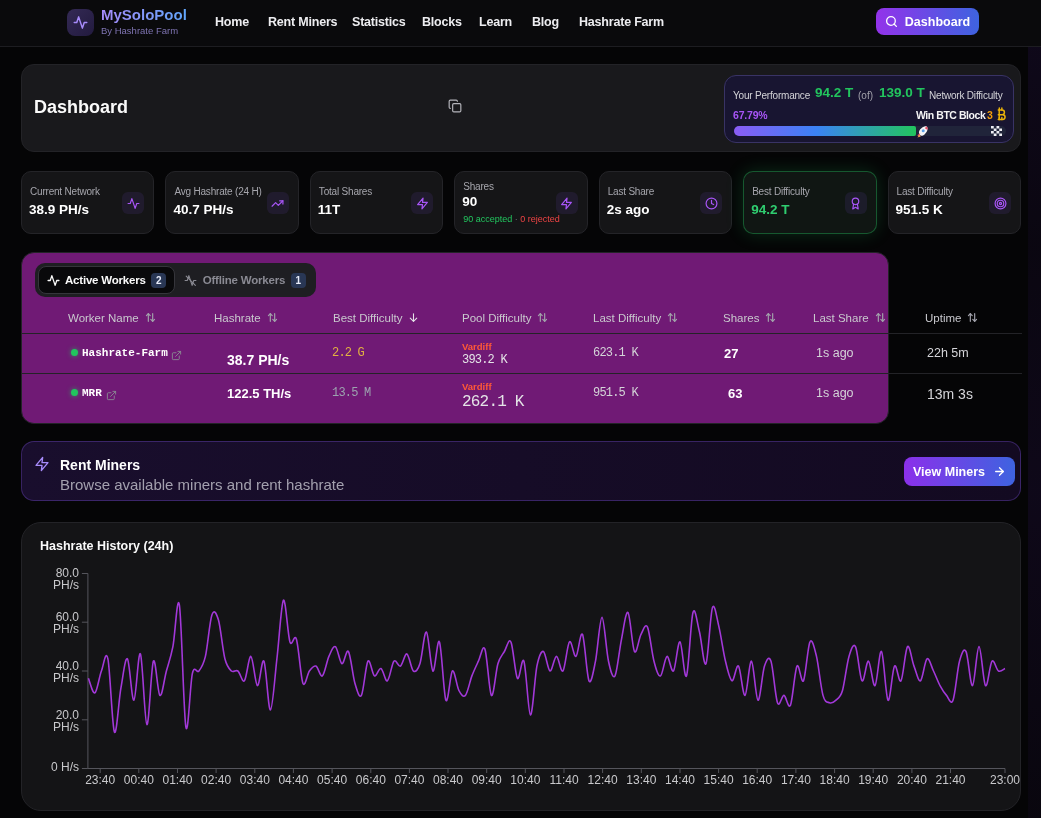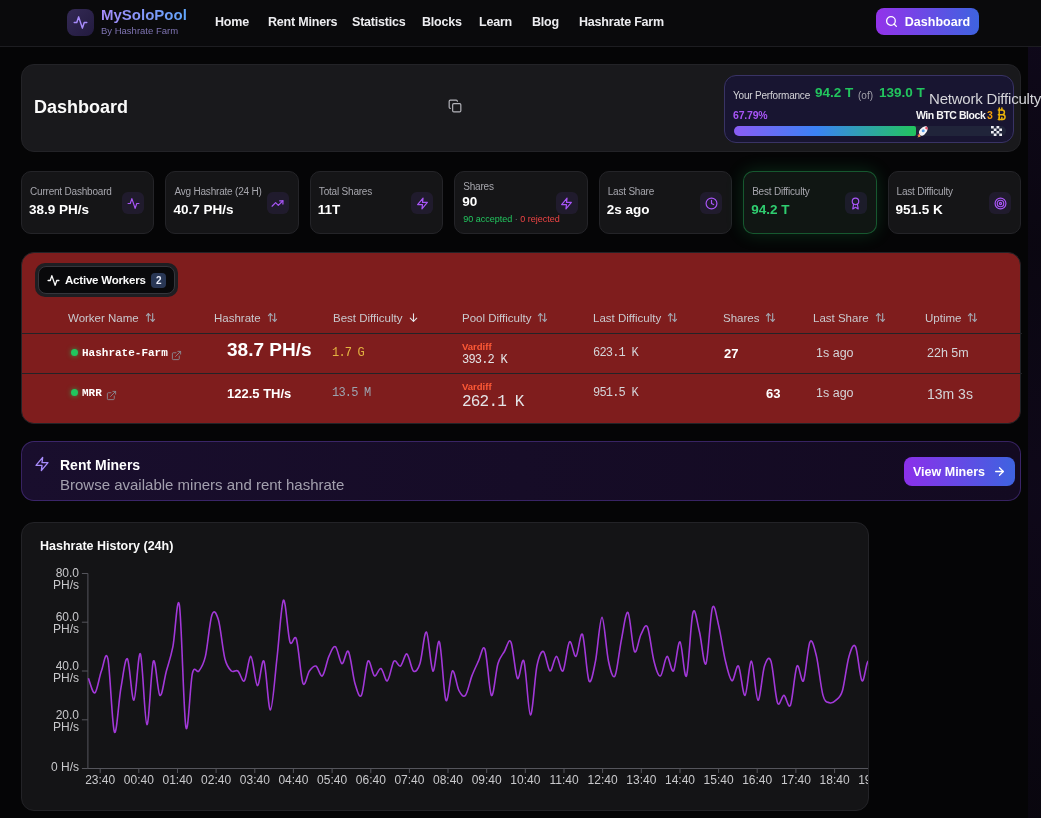--- a/index.html
+++ b/index.html
@@ -33,22 +33,22 @@
   grid-template-columns:repeat(7,1fr); gap:11px; }
 .scard { position:relative; border-radius:10px; background:#151517; border:1px solid #242428; }
 .scard .lbl { position:absolute; left:8px; top:14px; font-size:10px; letter-spacing:-0.2px; color:#a6a6ad; white-space:nowrap; }
 .scard .val { position:absolute; left:7px; top:29.5px; font-size:13.5px; font-weight:bold; color:#fff; white-space:nowrap; }
 .ibox { position:absolute; right:9px; top:20px; width:22px; height:22px; border-radius:6px;
   background:rgba(139,92,246,.10); display:flex; align-items:center; justify-content:center; }
 .scard.green { border-color:rgba(34,197,94,.38); box-shadow:0 0 18px rgba(34,197,94,.20); background:#101613; }
 .scard.green .val { color:#2fce70; }
 .sub { position:absolute; left:8px; top:41.5px; font-size:9px; white-space:nowrap; }
 
-.wcard { position:absolute; left:21px; top:252px; width:1000px; height:172px; border-radius:13px;
-  background:#7f1d1d; border:1px solid #232327; }
+.wcard { position:absolute; left:21px; top:252px; width:868px; height:172px; border-radius:13px;
+  background:#701a75; border:1px solid #232327; }
 .tabs { position:absolute; left:13px; top:10px; height:34px; border-radius:10px; background:#1e1e22;
   display:flex; align-items:center; padding:3px; gap:2px; }
 .tab { height:28px; border-radius:8px; display:flex; align-items:center; padding:0 7.5px; gap:5.5px;
   font-size:11.5px; letter-spacing:-0.2px; font-weight:600; }
 .tab.active { background:#09090b; border:1px solid #35353b; color:#fafafa; }
 .tab.off { color:#8a8a93; }
 .badge { display:inline-block; min-width:15px; height:15px; border-radius:4px; background:#293755; color:#e8ecfa;
   font-size:10px; font-weight:bold; text-align:center; line-height:15px; padding:0 2px; }
 .thead { position:absolute; top:58px; width:100%; font-size:11.5px; color:#c9c9ce; }
 .thead span { position:absolute; white-space:nowrap; }
@@ -58,21 +58,21 @@
 .dot { position:absolute; width:7px; height:7px; border-radius:50%; background:#22c55e; box-shadow:0 0 5px rgba(34,197,94,.7); }
 
 .rent { position:absolute; left:21px; top:441px; width:1000px; height:60px; border-radius:13px;
   background:linear-gradient(90deg,#190e2d,#130a21); border:1px solid rgba(139,92,246,.30); }
 .rent .t { position:absolute; left:38px; top:15px; font-size:14px; font-weight:bold; color:#fff; }
 .rent .s { position:absolute; left:38px; top:34px; font-size:15px; color:#a3a0ae; }
 .rent-btn { position:absolute; left:882px; top:15px; width:111px; height:29px; border-radius:8px;
   background:linear-gradient(90deg,#8b30ea,#3e63e0); display:flex; align-items:center; justify-content:center; gap:8px;
   color:#fff; font-size:12.5px; font-weight:bold; }
 
-.chart { position:absolute; left:21px; top:522px; width:848px; height:289px; border-radius:13px;
+.chart { position:absolute; left:21px; top:522px; width:1000px; height:289px; border-radius:20px;
   background:#141416; border:1px solid #232327; overflow:hidden; }
 .chart .t { position:absolute; left:18px; top:16px; font-size:12.5px; font-weight:bold; color:#fafafa; }
 .vign { position:absolute; right:0; top:0; width:13px; height:818px; background:linear-gradient(180deg, rgba(109,40,217,.10), rgba(109,40,217,.05) 30%, rgba(109,40,217,.09) 60%, rgba(109,40,217,.04)); }
 </style></head>
 <body>
 <div class="vign"></div>
 <div class="nav">
   <div class="logo-box">
       <svg width="15" height="15" viewBox="0 0 24 24" fill="none" stroke="#a78bfa" stroke-width="2.4" stroke-linecap="round" stroke-linejoin="round">
         <path d="M22 12h-4l-3 9L9 3l-3 9H2"></path>
@@ -100,21 +100,21 @@
   <h1>Dashboard</h1>
   <div class="copy"><svg width="14" height="14" viewBox="0 0 24 24" fill="none" stroke="#b4b4ba" stroke-width="2" stroke-linecap="round" stroke-linejoin="round">
         <rect x="8" y="8" width="14" height="14" rx="2"></rect>
         <path d="M4 16c-1.1 0-2-.9-2-2V4c0-1.1.9-2 2-2h10c1.1 0 2 .9 2 2"></path>
       </svg></div>
   <div class="perf">
     <span style="left:8px;top:13.5px;font-size:10px;letter-spacing:-.2px;color:#d4d4d8">Your Performance</span>
     <span style="left:90px;top:9px;font-size:13.5px;font-weight:bold;color:#22c55e">94.2 T</span>
     <span style="left:133px;top:13.5px;font-size:10px;color:#a1a1aa">(of)</span>
     <span style="left:154px;top:9px;font-size:13.5px;font-weight:bold;color:#22c55e">139.0 T</span>
-    <span style="left:204px;top:13.5px;font-size:15px;letter-spacing:-.2px;color:#d4d4d8">Network Difficulty</span>
+    <span style="left:204px;top:13.5px;font-size:10px;letter-spacing:-.2px;color:#d4d4d8">Network Difficulty</span>
     <span style="left:8px;top:33px;font-size:10.5px;letter-spacing:-.2px;font-weight:bold;color:#a855f7">67.79%</span>
     <span style="left:191px;top:33px;font-size:10.5px;letter-spacing:-.45px;font-weight:bold;color:#f4f4f5">Win BTC Block</span>
     <span style="left:262px;top:33px;font-size:10.5px;font-weight:bold;color:#f59e0b">3</span>
     <span style="left:271px;top:31px"><svg width="11" height="14" viewBox="0 0 12 15" fill="none" stroke="#eab308" stroke-width="1.6" stroke-linecap="round">
 <path d="M2.5 3.2h4.2a2.5 2.5 0 0 1 0 5H2.5M2.5 8.2h4.8a2.6 2.6 0 0 1 0 5.2H2.5"></path>
 <path d="M3.6 1v2.2M6.4 1v2.2M3.6 13.4v-2.2M6.4 13.4v-2.2"></path>
 <path d="M3.5 3.2v10.2"></path>
         </svg></span>
     <div class="bar">
         <div class="bar-fill"></div>
@@ -136,21 +136,21 @@
             <rect x="2.75" y="7.50" width="2.75" height="2.5"></rect>
             <rect x="8.25" y="7.50" width="2.75" height="2.5"></rect>
           </g>
         </svg>
       </div>
   </div>
 </div>
 
 <div class="stats">
   <div class="scard">
-      <div class="lbl">Current Dashboard</div>
+      <div class="lbl">Current Network</div>
       <div class="val">38.9 PH/s</div>
     <div class="ibox">
         <svg width="13" height="13" viewBox="0 0 24 24" fill="none" stroke="#a855f7" stroke-width="2.2" stroke-linecap="round" stroke-linejoin="round">
           <path d="M22 12h-4l-3 9L9 3l-3 9H2"></path>
         </svg>
       </div>
     </div>
   <div class="scard">
       <div class="lbl">Avg Hashrate (24 H)</div>
       <div class="val">40.7 PH/s</div>
@@ -214,20 +214,28 @@
 </div>
 
 <div class="wcard">
   <div class="tabs">
     <div class="tab active">
         <svg width="13" height="13" viewBox="0 0 24 24" fill="none" stroke="#fafafa" stroke-width="2.4" stroke-linecap="round" stroke-linejoin="round">
           <path d="M22 12h-4l-3 9L9 3l-3 9H2"></path>
         </svg>
         <span>Active Workers</span>
         <span class="badge">2</span>
+      </div>
+    <div class="tab off">
+        <svg width="13" height="13" viewBox="0 0 24 24" fill="none" stroke="#8a8a93" stroke-width="2" stroke-linecap="round" stroke-linejoin="round">
+          <path d="M22 12h-4l-3 9L9 3l-3 9H2"></path>
+          <path d="m4 4 17 17"></path>
+        </svg>
+        <span>Offline Workers</span>
+        <span class="badge">1</span>
       </div>
   </div>
   <div class="thead">
     <span style="left:46px">Worker Name<svg width="13" height="13" viewBox="0 0 24 24" fill="none" stroke="#a1a1aa" stroke-width="2.2" stroke-linecap="round" stroke-linejoin="round" style="margin-left:5px;vertical-align:-2px">
           <path d="M8 19V5"></path>
           <path d="m4.5 8.5 3.5-3.5 3.5 3.5"></path>
           <path d="M16 5v14"></path>
           <path d="m12.5 15.5 3.5 3.5 3.5-3.5"></path>
         </svg></span>
     <span style="left:192px">Hashrate<svg width="13" height="13" viewBox="0 0 24 24" fill="none" stroke="#a1a1aa" stroke-width="2.2" stroke-linecap="round" stroke-linejoin="round" style="margin-left:5px;vertical-align:-2px">
@@ -273,22 +281,22 @@
   </div>
   <div class="hline" style="top:80px"></div>
   <div class="trow" style="top:80px;height:40px">
     <span class="dot" style="left:49px;top:16px"></span>
     <span class="mono" style="left:60px;top:14px;font-size:11px;font-weight:bold;color:#fff">Hashrate-Farm</span>
     <span style="left:149px;top:14px"><svg width="11" height="11" viewBox="0 0 24 24" fill="none" stroke="#8a8a93" stroke-width="2" stroke-linecap="round" stroke-linejoin="round">
           <path d="M18 13v6a2 2 0 0 1-2 2H5a2 2 0 0 1-2-2V8a2 2 0 0 1 2-2h6"></path>
           <path d="M15 3h6v6"></path>
           <path d="M10 14 21 3"></path>
         </svg></span>
-    <span style="left:205px;top:6px;font-size:19px;font-weight:bold;color:#fff">38.7 PH/s</span>
-    <span class="mono" style="left:310px;top:13px;font-size:12px;letter-spacing:-0.8px;color:#e3b341">1.7 G</span>
+    <span style="left:205px;top:19px;font-size:14px;font-weight:bold;color:#fff">38.7 PH/s</span>
+    <span class="mono" style="left:310px;top:13px;font-size:12px;letter-spacing:-0.8px;color:#e3b341">2.2 G</span>
     <span style="left:440px;top:8px;font-size:9.5px;font-weight:bold;color:#ff5a36">Vardiff</span>
     <span class="mono" style="left:440px;top:20px;font-size:12px;letter-spacing:-0.8px;color:#e4e4e7">393.2 K</span>
     <span class="mono" style="left:571px;top:13px;font-size:12px;letter-spacing:-0.8px;color:#d4d4d8">623.1 K</span>
     <span style="left:702px;top:13px;font-size:13px;font-weight:bold;color:#fff">27</span>
     <span style="left:794px;top:13px;font-size:12.5px;color:#d4d4d8">1s ago</span>
     <span style="left:905px;top:13px;font-size:12.5px;color:#d4d4d8">22h 5m</span>
   </div>
   <div class="hline" style="top:120px"></div>
   <div class="trow" style="top:120px;height:40px">
     <span class="dot" style="left:49px;top:16px"></span>
@@ -296,21 +304,21 @@
     <span style="left:84px;top:14px"><svg width="11" height="11" viewBox="0 0 24 24" fill="none" stroke="#8a8a93" stroke-width="2" stroke-linecap="round" stroke-linejoin="round">
           <path d="M18 13v6a2 2 0 0 1-2 2H5a2 2 0 0 1-2-2V8a2 2 0 0 1 2-2h6"></path>
           <path d="M15 3h6v6"></path>
           <path d="M10 14 21 3"></path>
         </svg></span>
     <span style="left:205px;top:13px;font-size:13px;font-weight:bold;color:#fff">122.5 TH/s</span>
     <span class="mono" style="left:310px;top:13px;font-size:12px;letter-spacing:-0.8px;color:#9ca3af">13.5 M</span>
     <span style="left:440px;top:8px;font-size:9.5px;font-weight:bold;color:#ff5a36">Vardiff</span>
     <span class="mono" style="left:440px;top:20px;font-size:16px;letter-spacing:-0.8px;color:#e4e4e7">262.1 K</span>
     <span class="mono" style="left:571px;top:13px;font-size:12px;letter-spacing:-0.8px;color:#d4d4d8">951.5 K</span>
-    <span style="left:744px;top:13px;font-size:13px;font-weight:bold;color:#fff">63</span>
+    <span style="left:706px;top:13px;font-size:13px;font-weight:bold;color:#fff">63</span>
     <span style="left:794px;top:13px;font-size:12.5px;color:#d4d4d8">1s ago</span>
     <span style="left:905px;top:13px;font-size:14px;color:#d4d4d8">13m 3s</span>
   </div>
 </div>
 
 <div class="rent">
   <span style="position:absolute;left:12px;top:14px"><svg width="16" height="16" viewBox="0 0 24 24" fill="none" stroke="#a78bfa" stroke-width="2" stroke-linecap="round" stroke-linejoin="round">
         <path d="M13 2 3 14h9l-1 8 10-12h-9l1-8z"></path>
       </svg></span>
   <div class="t">Rent Miners</div>

